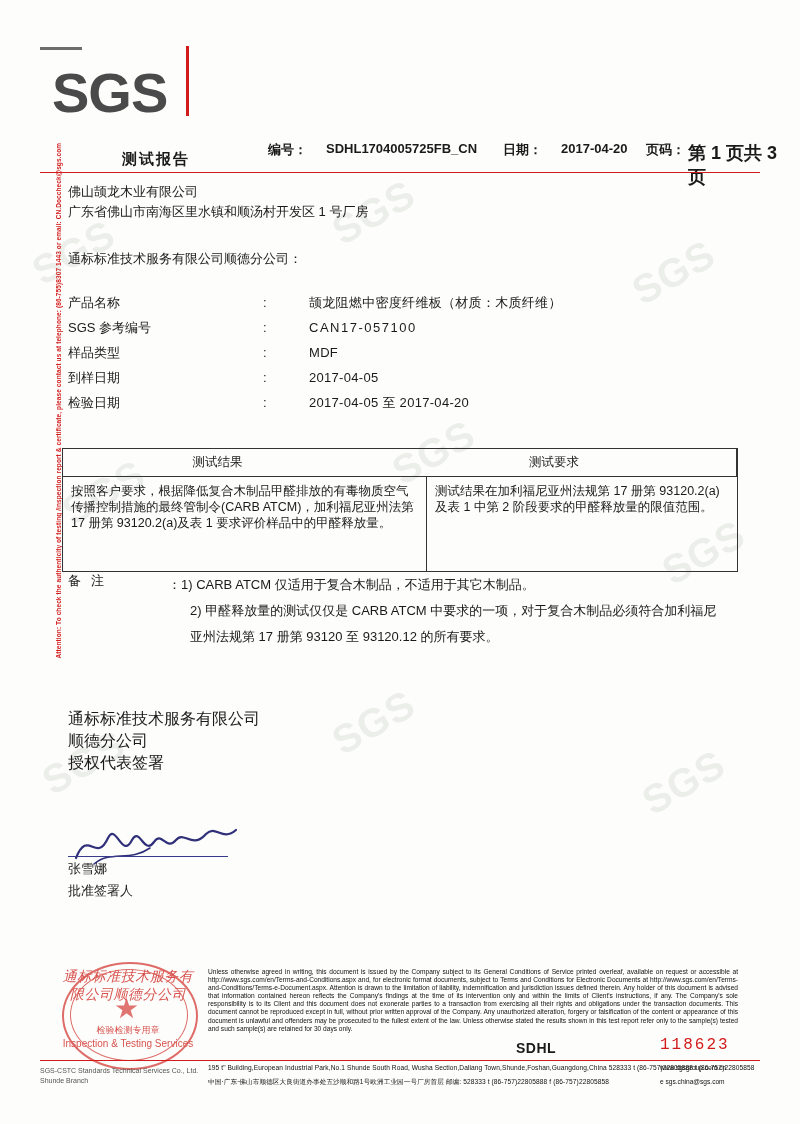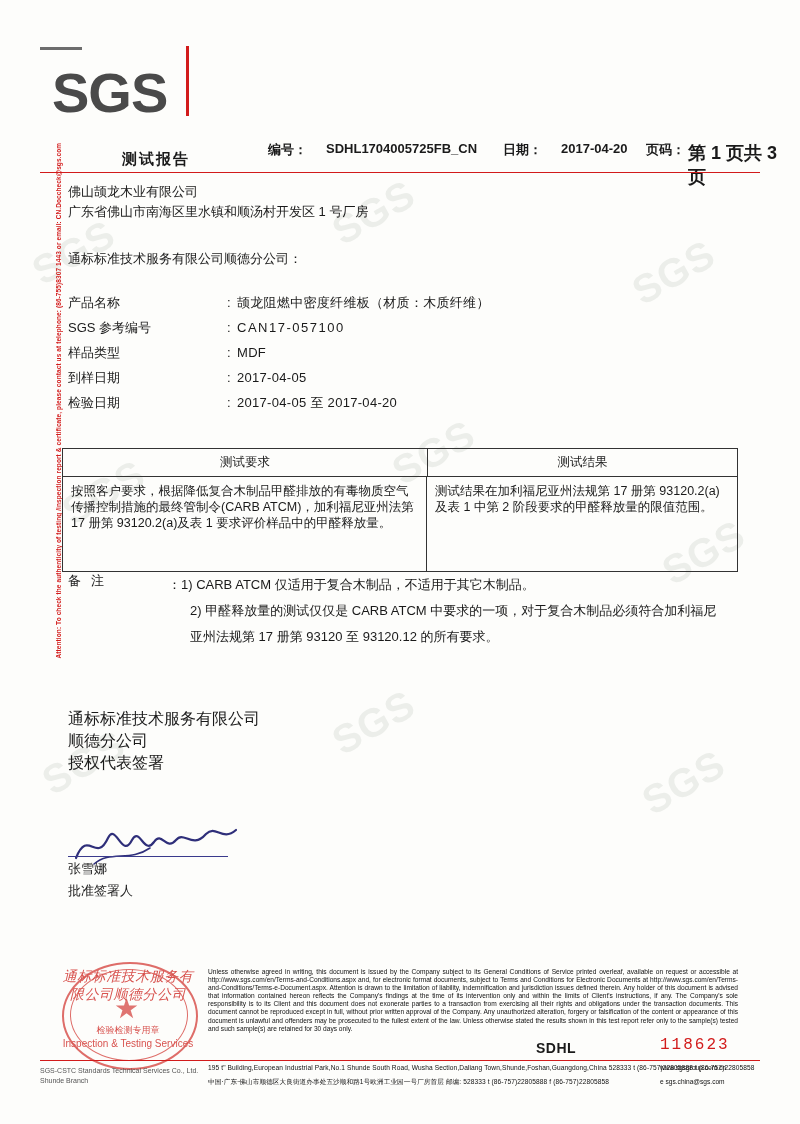--- a/index.html
+++ b/index.html
@@ -165,20 +165,21 @@
     position: absolute;
     left: 68px;
     top: 290px;
     width: 660px;
     font-size: 13px;
   }
   .info-row {
     display: flex;
     height: 25px;
     align-items: center;
+    gap: 36px;
   }
   .info-label {
     width: 159px;
     flex: 0 0 159px;
   }
   .info-colon {
     width: 10px;
     flex: 0 0 10px;
   }
   .info-value {
@@ -359,21 +360,21 @@
     width: 530px;
     font-size: 6.6px;
     line-height: 8.1px;
     text-align: justify;
     color: #111;
     font-family: "Liberation Sans", sans-serif;
   }
 
   .sdhl {
     position: absolute;
-    left: 536px;
+    left: 516px;
     top: 1040px;
     font-size: 14px;
     font-weight: bold;
     color: #1a1a1a;
     letter-spacing: 0.5px;
   }
   .serial {
     position: absolute;
     left: 660px;
     top: 1036px;
@@ -486,22 +487,22 @@
     </div>
     <div class="info-row">
       <div class="info-label">检验日期</div>
       <div class="info-colon">:</div>
       <div class="info-value">2017-04-05 至 2017-04-20</div>
     </div>
   </div>
 
   <div class="table">
     <div class="table-head">
+      <div class="th th-right">测试结果</div>
       <div class="th th-left">测试要求</div>
-      <div class="th th-right">测试结果</div>
     </div>
     <div class="table-body">
       <div class="td td-left">按照客户要求，根据降低复合木制品甲醛排放的有毒物质空气传播控制措施的最终管制令(CARB ATCM)，加利福尼亚州法第 17 册第 93120.2(a)及表 1 要求评价样品中的甲醛释放量。</div>
       <div class="td td-right">测试结果在加利福尼亚州法规第 17 册第 93120.2(a)及表 1 中第 2 阶段要求的甲醛释放量的限值范围。</div>
     </div>
   </div>
 
   <div class="remark-label">备注</div>
   <div class="remark-body">
     <span class="remark-item">：1) CARB ATCM 仅适用于复合木制品，不适用于其它木制品。</span>

